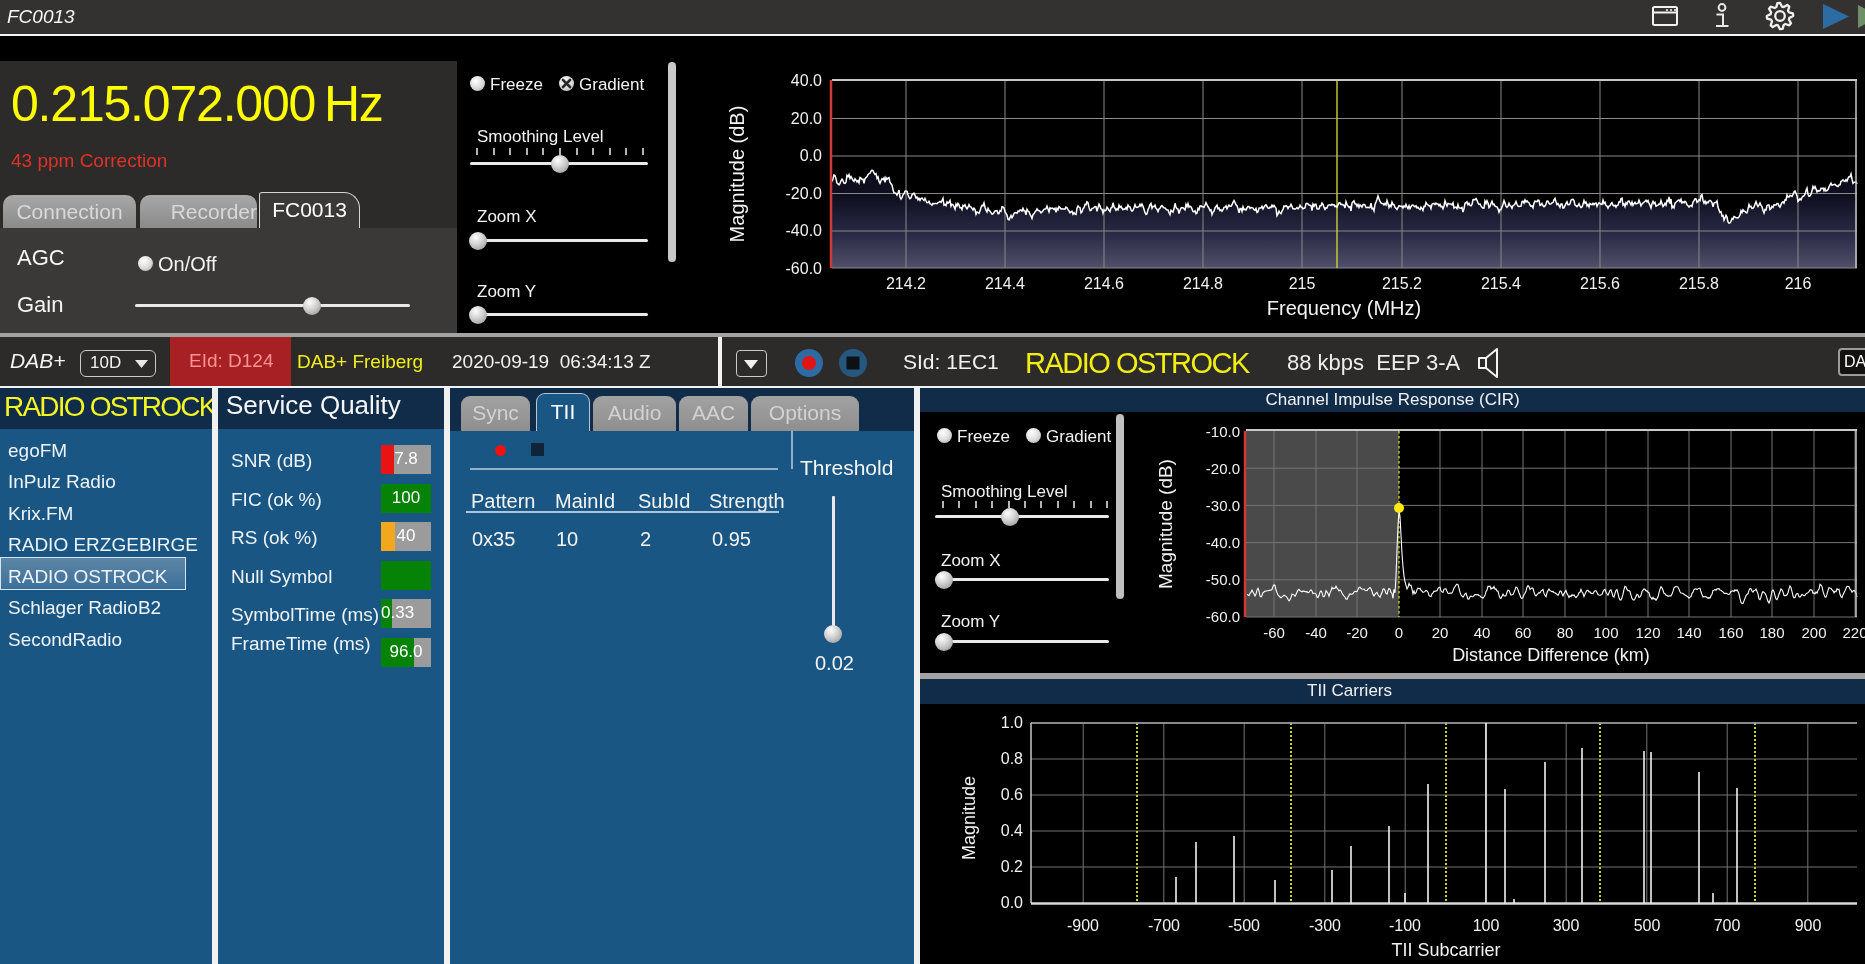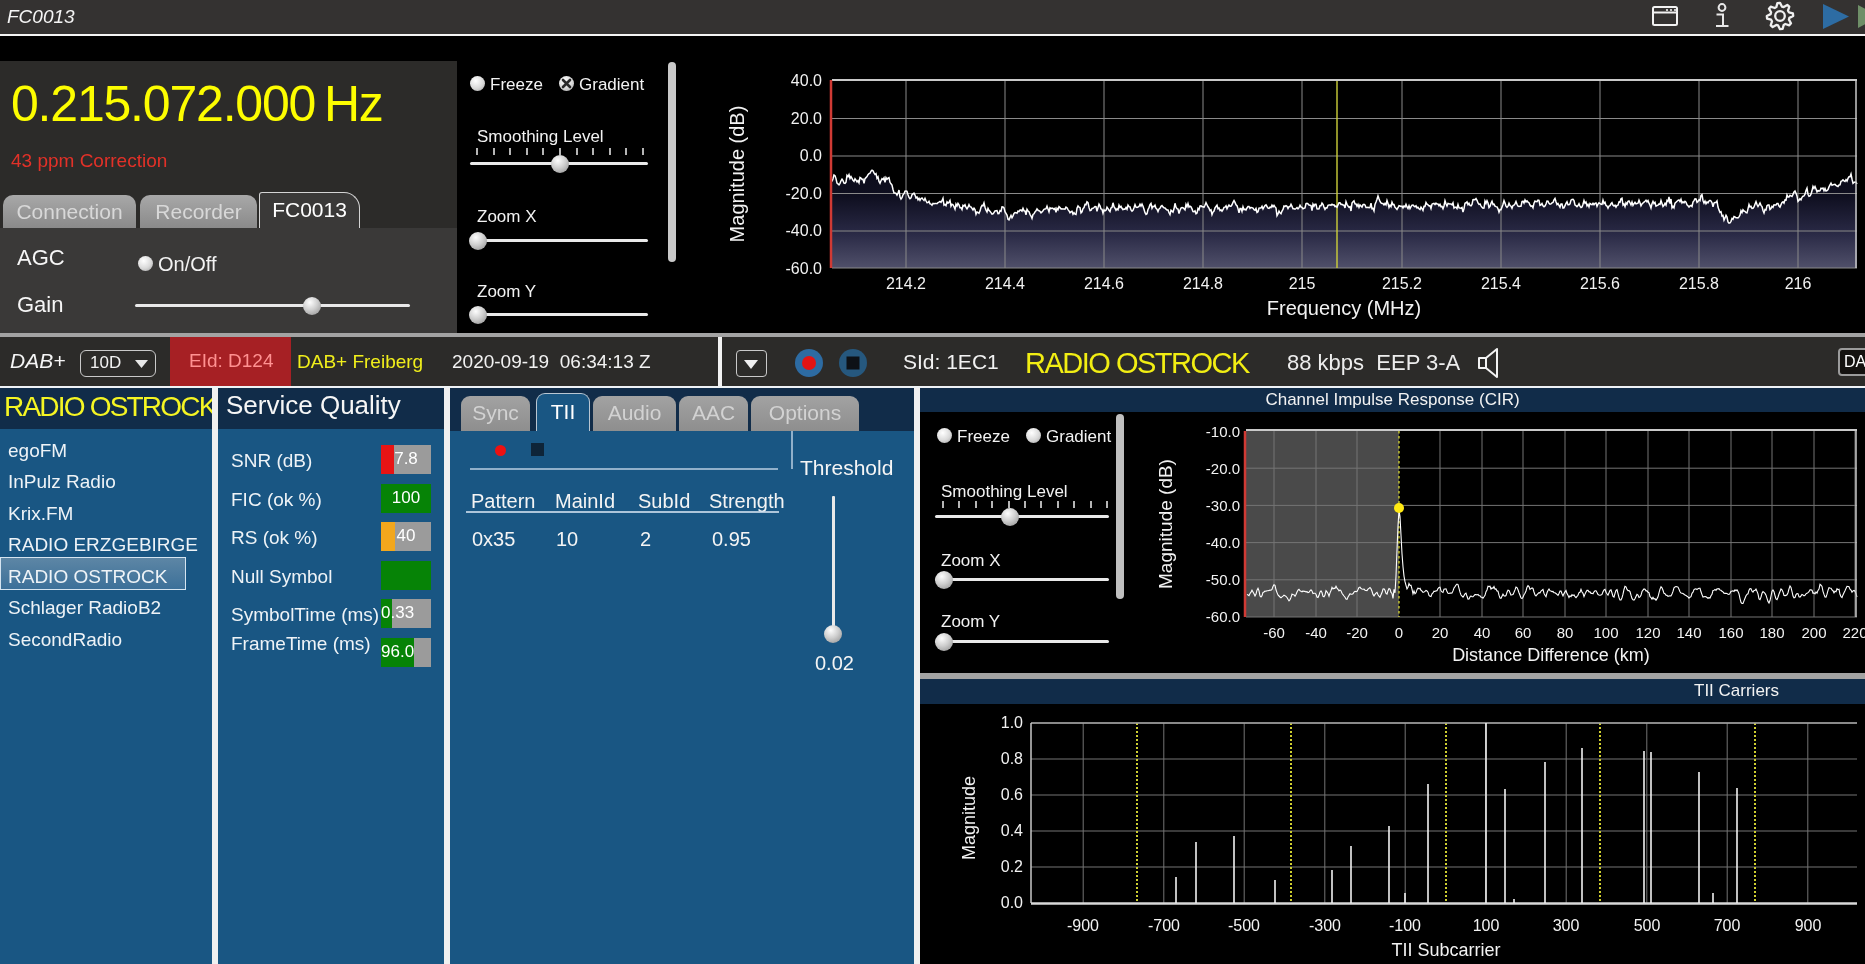--- a/index.html
+++ b/index.html
@@ -42,21 +42,21 @@
 </svg>
 </div>
 <div class="abs" style="left:0;top:34px;width:1865px;height:2px;background:#f4f4f4"></div>
 <div class="abs" style="left:0;top:61px;width:457px;height:272px;background:#2c2b29"></div>
 <div class="abs" style="left:11px;top:79px;color:#fdfd00;font-size:50px;line-height:1;letter-spacing:-1.2px;white-space:nowrap">0.215.072.000 Hz</div>
 <div class="abs" style="left:11px;top:150px;color:#e23128;font-size:19px">43 ppm Correction</div>
 <div class="abs" style="left:259px;top:192px;width:101px;height:36px;background:#3a3938;
 border:1.5px solid #d4d4d4;border-bottom:none;border-radius:3px 16px 0 0;
 color:#fff;font-size:21px;text-align:center;line-height:34px">FC0013</div>
 <div class="abs" style="left:3px;top:195px;width:133px;height:33px;background:linear-gradient(#a8a8a8,#8a8a8a);border-radius:10px 10px 0 0;color:#d8d8d8;font-size:21px;text-align:center;line-height:33px">Connection</div>
-<div class="abs" style="left:140px;top:195px;width:117px;height:33px;background:linear-gradient(#a8a8a8,#8a8a8a);border-radius:10px 10px 0 0;color:#d8d8d8;font-size:21px;text-align:center;line-height:33px">Recorder</div>
+<div class="abs" style="left:140px;top:195px;width:117px;height:33px;background:linear-gradient(#a8a8a8,#8a8a8a);border-radius:10px 10px 0 0;color:#d8d8d8;font-size:21px;text-align:right;line-height:33px">Recorder</div>
 <div class="abs" style="left:0;top:228px;width:457px;height:105px;background:#3a3938">
 <div class="abs" style="left:17px;top:17px;color:#f6f6f6;font-size:22px">AGC</div>
 <div class="radio" style="left:138px;top:28px"></div>
 <div class="abs" style="left:158px;top:25px;color:#f2f2f2;font-size:20px">On/Off</div>
 <div class="abs" style="left:17px;top:64px;color:#f6f6f6;font-size:22px">Gain</div>
 <div class="track" style="left:135px;top:76px;width:275px"></div>
 <div class="hndl" style="left:303px;top:69px"></div>
 </div>
 <div class="abs" style="left:457px;top:61px;width:219px;height:272px;background:#000">
 <div class="radio" style="left:13px;top:15px"></div>
@@ -221,21 +221,21 @@
         <div style="position:absolute;left:0;top:4px;width:50px;text-align:center;color:#fff;font-size:17px"></div>
       </div>
       <div class="lbl19" style="left:13px;top:216px">SymbolTime (ms)</div>
       <div class="abs" style="left:163px;top:211px;width:50px;height:29px;background:#9b9b9b">
         <div style="position:absolute;left:0;top:0;width:11px;height:29px;background:#068306"></div>
         <div style="position:absolute;left:0;top:4px;width:50px;text-align:left;color:#fff;font-size:17px">0.33</div>
       </div>
       <div class="lbl19" style="left:13px;top:245px">FrameTime (ms)</div>
       <div class="abs" style="left:163px;top:250px;width:50px;height:29px;background:#9b9b9b">
         <div style="position:absolute;left:0;top:0;width:33px;height:29px;background:#068306"></div>
-        <div style="position:absolute;left:0;top:4px;width:50px;text-align:left;color:#fff;font-size:17px">96.0</div>
+        <div style="position:absolute;left:0;top:4px;width:50px;text-align:center;color:#fff;font-size:17px">96.0</div>
       </div>
     </div>
     <div class="abs" style="left:444px;top:388px;width:6px;height:576px;background:#f0f0f0"></div>
     <div class="abs" style="left:450px;top:388px;width:464px;height:576px;background:#195683">
 <div class="abs nav" style="left:0;top:0;width:464px;height:43px"></div>
 <div class="abs" style="left:11px;top:8px;width:69px;height:35px;background:linear-gradient(#a2a2a2,#8e8e8e);border-radius:9px 9px 0 0;color:#d2d2d2;font-size:21px;text-align:center;line-height:34px">Sync</div>
 <div class="abs" style="left:86px;top:5px;width:54px;height:38px;background:#195683;border:1.5px solid #b9c6d2;border-bottom:none;border-radius:9px 9px 0 0;color:#fff;font-size:21px;text-align:center;line-height:35px">TII</div>
 <div class="abs" style="left:143px;top:8px;width:83px;height:35px;background:linear-gradient(#a2a2a2,#8e8e8e);border-radius:9px 9px 0 0;color:#d2d2d2;font-size:21px;text-align:center;line-height:34px">Audio</div>
 <div class="abs" style="left:229px;top:8px;width:69px;height:35px;background:linear-gradient(#a2a2a2,#8e8e8e);border-radius:9px 9px 0 0;color:#d2d2d2;font-size:21px;text-align:center;line-height:34px">AAC</div>
 <div class="abs" style="left:301px;top:8px;width:108px;height:35px;background:linear-gradient(#a2a2a2,#8e8e8e);border-radius:9px 9px 0 0;color:#d2d2d2;font-size:21px;text-align:center;line-height:34px">Options</div>
@@ -344,21 +344,21 @@
 </g>
 <line x1="1399" y1="431" x2="1399" y2="617" stroke="#e8e832" stroke-width="1.2" stroke-dasharray="2.5,2.5"></line>
 <path d="M1247,594.4 L1248,595.0 L1249,595.7 L1250,593.5 L1251,592.1 L1252,590.1 L1253,591.9 L1254,593.8 L1255,596.0 L1256,594.0 L1257,590.2 L1258,588.3 L1259,590.9 L1260,596.0 L1261,597.0 L1262,595.7 L1263,592.4 L1264,592.0 L1265,591.1 L1266,591.2 L1267,590.7 L1268,590.8 L1269,590.4 L1270,590.1 L1271,590.2 L1272,589.5 L1273,586.4 L1274,584.8 L1275,585.3 L1276,589.8 L1277,592.6 L1278,595.0 L1279,596.0 L1280,597.0 L1281,597.8 L1282,596.9 L1283,596.2 L1284,595.1 L1285,595.7 L1286,596.3 L1287,597.5 L1288,599.2 L1289,600.8 L1290,599.6 L1291,597.4 L1292,594.1 L1293,594.8 L1294,594.8 L1295,596.2 L1296,594.4 L1297,592.0 L1298,590.2 L1299,589.3 L1300,590.7 L1301,591.2 L1302,591.9 L1303,591.0 L1304,591.4 L1305,591.4 L1306,591.9 L1307,591.6 L1308,592.7 L1309,592.4 L1310,590.8 L1311,589.8 L1312,591.0 L1313,593.6 L1314,593.3 L1315,593.2 L1316,594.2 L1317,597.0 L1318,597.5 L1319,595.3 L1320,592.0 L1321,590.9 L1322,592.5 L1323,596.3 L1324,596.7 L1325,595.1 L1326,590.7 L1327,591.9 L1328,593.4 L1329,596.3 L1330,592.9 L1331,590.6 L1332,587.4 L1333,589.0 L1334,588.1 L1335,588.4 L1336,586.2 L1337,588.1 L1338,589.3 L1339,590.8 L1340,589.9 L1341,590.8 L1342,593.2 L1343,594.7 L1344,596.0 L1345,597.2 L1346,599.1 L1347,599.4 L1348,597.0 L1349,595.4 L1350,593.7 L1351,594.2 L1352,594.1 L1353,593.7 L1354,592.1 L1355,591.3 L1356,591.6 L1357,591.5 L1358,589.6 L1359,587.5 L1360,587.1 L1361,588.5 L1362,589.0 L1363,589.2 L1364,589.0 L1365,590.2 L1366,590.5 L1367,590.6 L1368,589.2 L1369,588.3 L1370,587.5 L1371,588.7 L1372,591.3 L1373,594.4 L1374,595.9 L1375,594.4 L1376,593.1 L1377,592.3 L1378,594.7 L1379,596.1 L1380,597.3 L1381,594.8 L1382,592.6 L1383,589.0 L1384,588.9 L1385,590.3 L1386,593.5 L1387,594.1 L1388,590.7 L1389,588.5 L1390,589.2 L1391,592.4 L1392,593.4 L1393,598.4 L1394,589.3 L1395,592.8 L1396,576.1 L1397,550.0 L1398,525.9 L1399,510.2 L1400,516.6 L1401,535.2 L1402,553.8 L1403,566.8 L1404,576.1 L1405,581.7 L1406,585.4 L1407,588.8 L1408,587.2 L1409,583.5 L1410,585.4 L1411,585.3 L1412,589.1 L1413,593.9 L1414,591.0 L1415,593.7 L1416,592.8 L1417,589.7 L1418,588.0 L1419,588.9 L1420,588.2 L1421,590.3 L1422,591.1 L1423,592.3 L1424,591.9 L1425,591.4 L1426,590.4 L1427,591.0 L1428,592.2 L1429,595.4 L1430,596.3 L1431,596.6 L1432,593.9 L1433,593.0 L1434,591.2 L1435,591.5 L1436,590.9 L1437,590.8 L1438,588.6 L1439,587.4 L1440,587.2 L1441,590.8 L1442,591.9 L1443,592.5 L1444,589.2 L1445,589.0 L1446,588.9 L1447,591.6 L1448,593.3 L1449,593.5 L1450,593.1 L1451,593.1 L1452,592.9 L1453,590.9 L1454,588.0 L1455,586.6 L1456,585.0 L1457,584.1 L1458,584.6 L1459,588.4 L1460,592.2 L1461,595.0 L1462,596.1 L1463,597.2 L1464,595.6 L1465,593.9 L1466,593.1 L1467,596.3 L1468,599.2 L1469,599.0 L1470,596.9 L1471,595.9 L1472,596.8 L1473,596.7 L1474,595.7 L1475,594.6 L1476,594.5 L1477,595.0 L1478,594.5 L1479,595.7 L1480,595.7 L1481,597.2 L1482,597.3 L1483,598.1 L1484,596.8 L1485,595.3 L1486,591.6 L1487,590.0 L1488,586.3 L1489,586.6 L1490,586.3 L1491,589.2 L1492,588.0 L1493,588.3 L1494,586.6 L1495,589.1 L1496,588.9 L1497,590.9 L1498,591.1 L1499,595.2 L1500,598.0 L1501,598.3 L1502,596.3 L1503,594.2 L1504,595.7 L1505,596.1 L1506,595.6 L1507,592.3 L1508,590.2 L1509,590.4 L1510,592.7 L1511,595.0 L1512,594.8 L1513,594.5 L1514,592.3 L1515,589.9 L1516,587.1 L1517,587.6 L1518,589.8 L1519,592.7 L1520,595.2 L1521,598.0 L1522,598.6 L1523,597.2 L1524,594.7 L1525,593.3 L1526,591.0 L1527,587.2 L1528,585.6 L1529,586.5 L1530,589.3 L1531,588.6 L1532,588.0 L1533,588.5 L1534,592.0 L1535,594.9 L1536,596.0 L1537,594.7 L1538,593.6 L1539,592.7 L1540,592.9 L1541,591.0 L1542,590.3 L1543,589.5 L1544,593.4 L1545,595.2 L1546,596.7 L1547,592.8 L1548,590.5 L1549,589.0 L1550,590.8 L1551,591.0 L1552,591.6 L1553,591.4 L1554,592.8 L1555,592.8 L1556,593.5 L1557,594.4 L1558,595.3 L1559,593.4 L1560,591.0 L1561,591.1 L1562,593.8 L1563,595.9 L1564,593.6 L1565,591.9 L1566,590.5 L1567,593.6 L1568,595.2 L1569,597.6 L1570,595.8 L1571,596.7 L1572,594.7 L1573,595.6 L1574,594.8 L1575,596.7 L1576,597.7 L1577,596.4 L1578,595.3 L1579,592.6 L1580,592.3 L1581,589.4 L1582,592.0 L1583,593.3 L1584,596.6 L1585,594.1 L1586,592.0 L1587,590.4 L1588,590.4 L1589,591.9 L1590,591.9 L1591,593.4 L1592,593.3 L1593,593.7 L1594,591.8 L1595,590.8 L1596,590.8 L1597,592.6 L1598,594.5 L1599,595.0 L1600,595.3 L1601,595.1 L1602,594.5 L1603,591.8 L1604,589.9 L1605,589.3 L1606,592.2 L1607,593.8 L1608,595.2 L1609,592.8 L1610,590.5 L1611,589.9 L1612,593.0 L1613,596.5 L1614,597.2 L1615,593.3 L1616,590.4 L1617,589.7 L1618,593.6 L1619,597.6 L1620,599.9 L1621,600.0 L1622,597.7 L1623,594.2 L1624,589.5 L1625,586.3 L1626,586.8 L1627,589.4 L1628,590.6 L1629,590.5 L1630,591.5 L1631,595.2 L1632,598.4 L1633,599.8 L1634,600.1 L1635,598.7 L1636,596.6 L1637,594.4 L1638,595.1 L1639,597.5 L1640,596.9 L1641,595.3 L1642,591.5 L1643,590.1 L1644,588.9 L1645,589.2 L1646,590.9 L1647,590.9 L1648,592.2 L1649,592.7 L1650,596.7 L1651,597.5 L1652,599.1 L1653,597.3 L1654,599.1 L1655,598.6 L1656,600.2 L1657,598.6 L1658,596.9 L1659,592.8 L1660,589.1 L1661,586.8 L1662,587.9 L1663,590.3 L1664,593.3 L1665,593.6 L1666,595.3 L1667,595.4 L1668,596.3 L1669,596.0 L1670,595.8 L1671,596.0 L1672,594.0 L1673,591.4 L1674,587.8 L1675,586.9 L1676,586.5 L1677,586.7 L1678,587.1 L1679,589.2 L1680,591.8 L1681,593.1 L1682,593.2 L1683,593.5 L1684,594.3 L1685,595.1 L1686,595.6 L1687,596.2 L1688,596.8 L1689,598.1 L1690,597.2 L1691,596.6 L1692,593.3 L1693,592.2 L1694,589.6 L1695,589.0 L1696,588.8 L1697,589.6 L1698,588.7 L1699,588.2 L1700,588.3 L1701,591.8 L1702,594.6 L1703,597.0 L1704,596.7 L1705,596.5 L1706,596.7 L1707,597.5 L1708,598.3 L1709,597.7 L1710,598.0 L1711,595.8 L1712,594.3 L1713,590.4 L1714,590.3 L1715,589.4 L1716,590.3 L1717,588.8 L1718,588.9 L1719,588.7 L1720,590.1 L1721,590.3 L1722,591.3 L1723,591.9 L1724,593.2 L1725,593.4 L1726,593.2 L1727,593.4 L1728,594.3 L1729,594.5 L1730,593.3 L1731,591.2 L1732,591.1 L1733,590.8 L1734,591.4 L1735,589.9 L1736,590.7 L1737,589.8 L1738,591.5 L1739,593.8 L1740,598.6 L1741,602.4 L1742,603.4 L1743,603.5 L1744,600.9 L1745,598.2 L1746,595.7 L1747,594.4 L1748,593.8 L1749,590.2 L1750,588.6 L1751,588.8 L1752,591.2 L1753,592.1 L1754,590.5 L1755,590.4 L1756,589.1 L1757,591.4 L1758,593.9 L1759,598.9 L1760,599.7 L1761,597.1 L1762,593.3 L1763,591.6 L1764,592.4 L1765,593.4 L1766,595.2 L1767,598.3 L1768,601.4 L1769,603.1 L1770,600.5 L1771,596.0 L1772,591.3 L1773,589.9 L1774,591.6 L1775,595.6 L1776,598.9 L1777,599.6 L1778,597.2 L1779,594.0 L1780,591.5 L1781,589.0 L1782,589.8 L1783,591.9 L1784,595.5 L1785,595.6 L1786,595.4 L1787,594.8 L1788,592.7 L1789,588.9 L1790,585.9 L1791,587.4 L1792,591.5 L1793,596.1 L1794,597.9 L1795,597.5 L1796,594.5 L1797,593.5 L1798,593.7 L1799,596.8 L1800,597.2 L1801,595.9 L1802,594.4 L1803,594.9 L1804,595.9 L1805,595.3 L1806,593.8 L1807,593.2 L1808,592.6 L1809,591.7 L1810,589.8 L1811,589.9 L1812,590.2 L1813,593.2 L1814,592.9 L1815,593.9 L1816,592.0 L1817,593.2 L1818,590.4 L1819,589.1 L1820,584.3 L1821,585.2 L1822,586.4 L1823,591.3 L1824,594.4 L1825,597.0 L1826,597.2 L1827,594.2 L1828,590.3 L1829,587.7 L1830,588.0 L1831,588.2 L1832,589.9 L1833,590.7 L1834,592.8 L1835,591.2 L1836,591.7 L1837,588.8 L1838,589.7 L1839,589.2 L1840,594.3 L1841,596.7 L1842,597.5 L1843,594.9 L1844,592.8 L1845,590.8 L1846,588.4 L1847,586.3 L1848,586.5 L1849,586.8 L1850,589.1 L1851,590.0 L1852,592.3 L1853,591.0 L1854,590.4 L1855,591.2 L1856,593.7 L1857,597.1" fill="none" stroke="#ffffff" stroke-width="1.1"></path>
 <line x1="1246" y1="430" x2="1857" y2="430" stroke="#c9c9c9" stroke-width="2"></line>
 <line x1="1856" y1="430" x2="1856" y2="617" stroke="#c9c9c9" stroke-width="1.5"></line>
 <line x1="1245" y1="431" x2="1245" y2="617" stroke="#d03a34" stroke-width="2.5"></line>
 <circle cx="1399" cy="508" r="5" fill="#ffe913"></circle>
 </svg>
 <div class="abs" style="left:920px;top:673px;width:945px;height:6px;background:#a3a3a3"></div>
 <div class="abs nav" style="left:920px;top:679px;width:945px;height:25px">
-<div class="abs wt" style="left:0;top:2px;width:859px;text-align:right;font-size:17px">TII Carriers</div>
+<div class="abs wt" style="left:0;top:2px;width:859px;text-align:center;font-size:17px">TII Carriers</div>
 </div>
 <div class="abs" style="left:920px;top:705px;width:945px;height:259px;background:#000"></div>
 <svg class="abs" style="left:920px;top:705px" width="945" height="259" viewBox="920 705 945 259">
 <g stroke="#747474" stroke-width="1">
         <line x1="1083.2" y1="723" x2="1083.2" y2="903"></line>
         <line x1="1163.8" y1="723" x2="1163.8" y2="903"></line>
         <line x1="1244.2" y1="723" x2="1244.2" y2="903"></line>
         <line x1="1324.8" y1="723" x2="1324.8" y2="903"></line>
         <line x1="1405.2" y1="723" x2="1405.2" y2="903"></line>
         <line x1="1485.8" y1="723" x2="1485.8" y2="903"></line>

